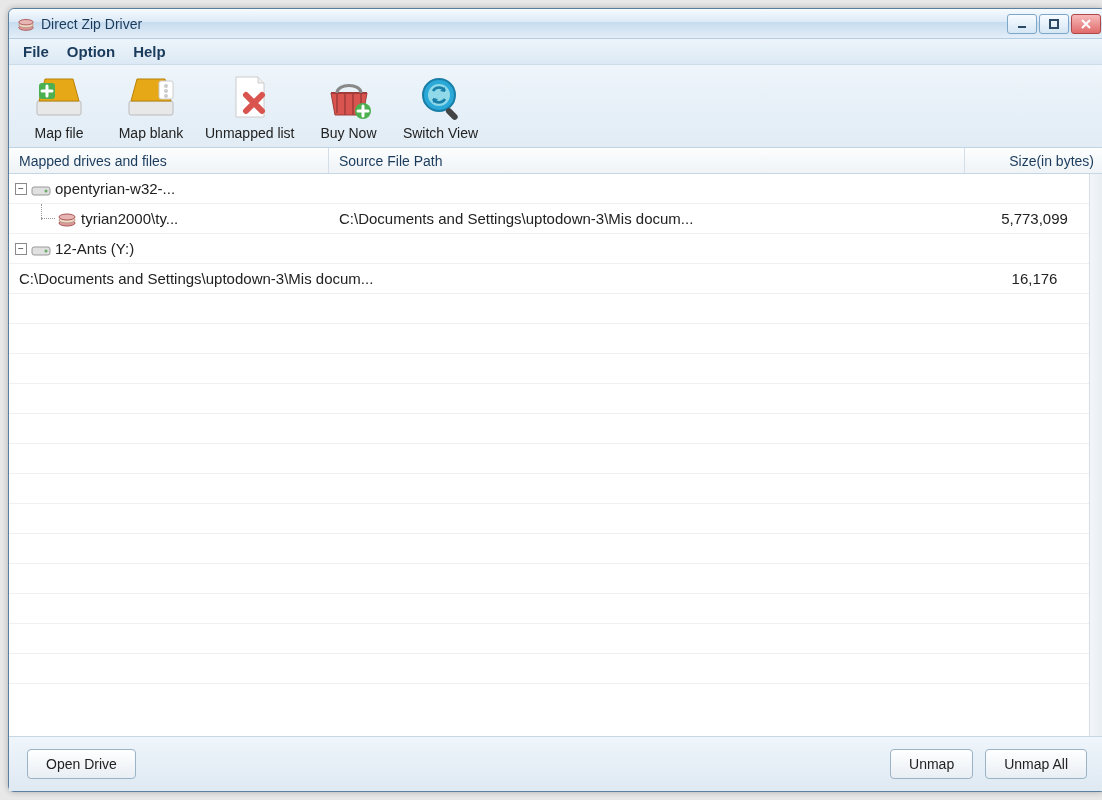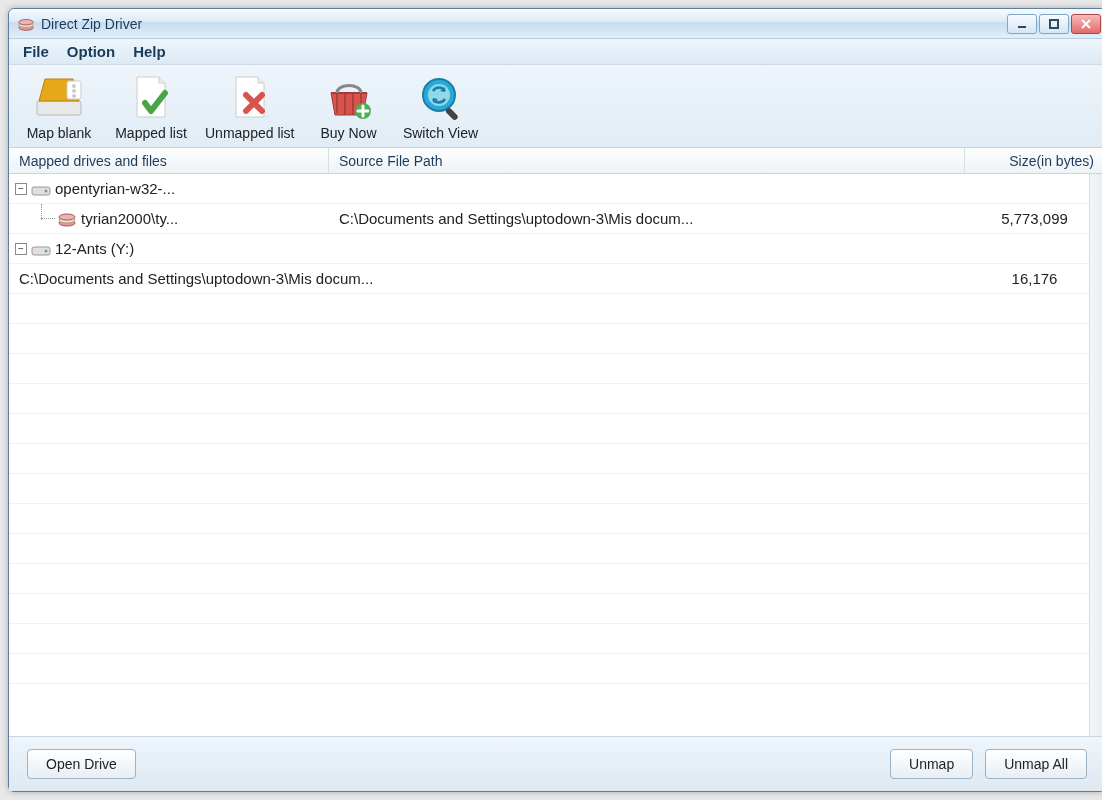--- a/index.html
+++ b/index.html
@@ -142,46 +142,47 @@
   </div>
 
   <div class="menubar">
     <span class="menuitem">File</span>
     <span class="menuitem">Option</span>
     <span class="menuitem">Help</span>
   </div>
 
   <div class="toolbar">
 
+    <div class="tbbtn">
+      <span class="ticon">
+        <svg viewBox="0 0 56 48">
+            <rect x="6" y="28" width="44" height="14" rx="2" fill="#e8e8e8" stroke="#bbb"></rect>
+            <path d="M8 28 L14 6 H42 L48 28 Z" fill="#e6a817" stroke="#b8820a"></path>
+            <rect x="8" y="10" width="16" height="16" rx="3" fill="#4caf50"></rect>
+            <path d="M16 13 V23 M11 18 H21" stroke="#fff" stroke-width="3" stroke-linecap="round"></path>
+          </svg>
+      </span>
+      <span class="tlabel">Map file</span>
+    </div>
 
 
     <div class="tbbtn">
       <span class="ticon">
         <svg viewBox="0 0 56 48">
             <rect x="6" y="28" width="44" height="14" rx="2" fill="#e8e8e8" stroke="#bbb"></rect>
             <path d="M8 28 L14 6 H42 L48 28 Z" fill="#e6a817" stroke="#b8820a"></path>
             <rect x="36" y="8" width="14" height="18" rx="2" fill="#fff" stroke="#ccc"></rect>
             <circle cx="43" cy="13" r="2" fill="#ccc"></circle>
             <circle cx="43" cy="18" r="2" fill="#ccc"></circle>
             <circle cx="43" cy="23" r="2" fill="#ccc"></circle>
           </svg>
       </span>
       <span class="tlabel">Map blank</span>
     </div>
 
-    <div class="tbbtn">
-      <span class="ticon">
-        <svg viewBox="0 0 56 48">
-            <path d="M14 4 H36 L42 10 V44 H14 Z" fill="#fff" stroke="#ccc"></path>
-            <path d="M36 4 V10 H42" fill="#eee" stroke="#ccc"></path>
-            <path d="M22 30 L28 38 L42 20" stroke="#47a447" stroke-width="6" fill="none" stroke-linecap="round" stroke-linejoin="round"></path>
-          </svg>
-      </span>
-      <span class="tlabel">Mapped list</span>
-    </div>
 
     <div class="tbbtn">
       <span class="ticon">
         <svg viewBox="0 0 56 48">
             <path d="M14 4 H36 L42 10 V44 H14 Z" fill="#fff" stroke="#ccc"></path>
             <path d="M36 4 V10 H42" fill="#eee" stroke="#ccc"></path>
             <path d="M24 22 L40 38 M40 22 L24 38" stroke="#d9534f" stroke-width="6" stroke-linecap="round"></path>
           </svg>
       </span>
       <span class="tlabel">Unmapped list</span>

